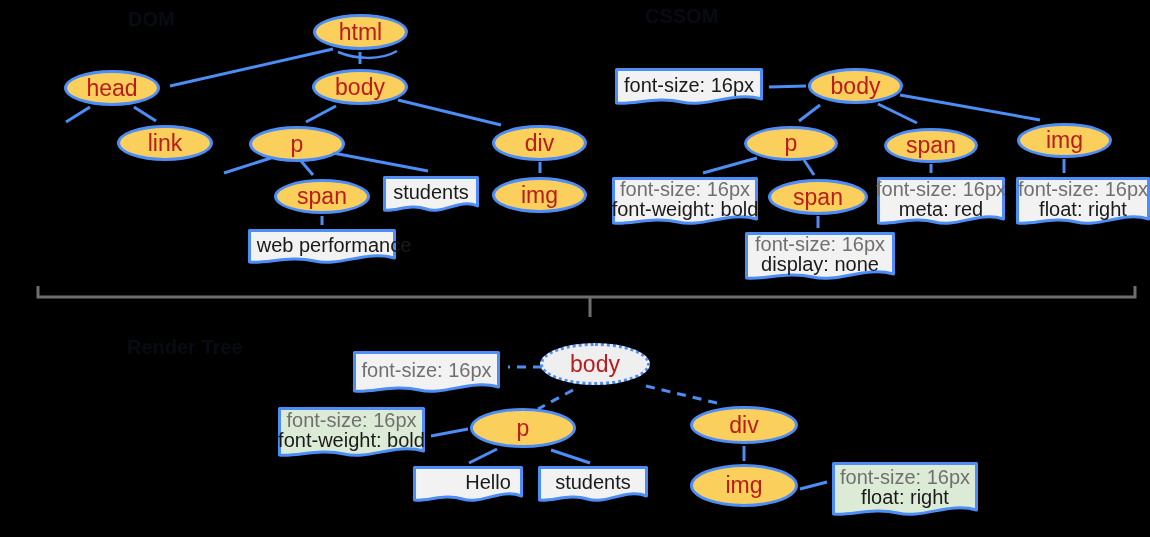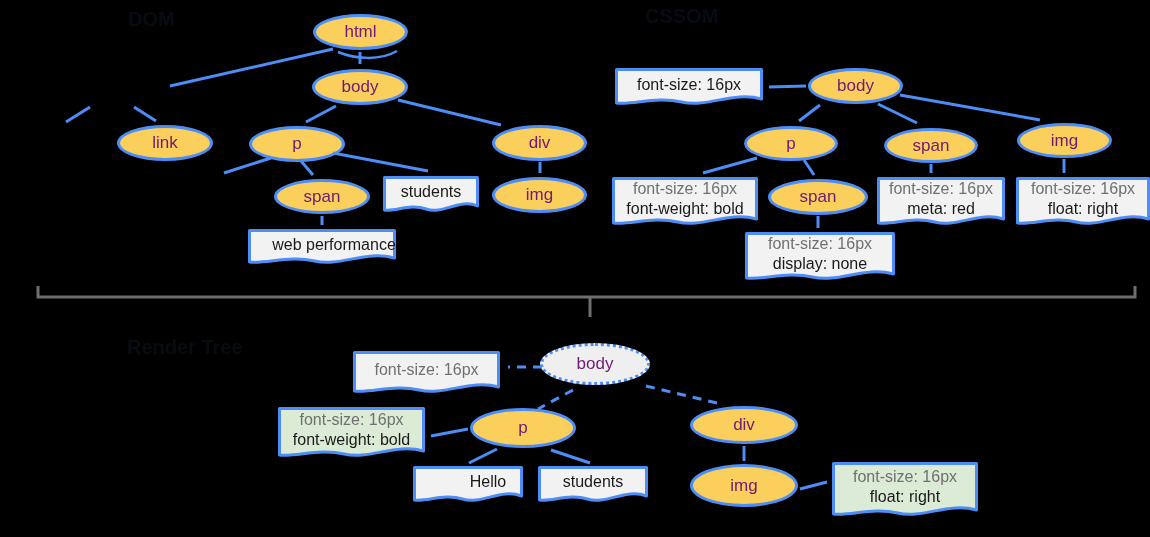--- a/index.html
+++ b/index.html
@@ -1,44 +1,45 @@
 <!DOCTYPE html>
 <html><head>
 <meta charset="utf-8">
 <style>
   html,body{margin:0;padding:0;background:#000;}
   #stage{position:relative;width:1150px;height:537px;background:#000;overflow:hidden;
          font-family:"Liberation Sans",sans-serif;}
   .title{position:absolute;font-size:20px;font-weight:700;color:#070b12;z-index:2;}
   .node{position:absolute;z-index:2;border:3px solid #4D8DF6;border-radius:50%;
         background:#FBCF5B;display:flex;align-items:center;justify-content:center;
-        font-size:17px;color:#701a75;box-sizing:border-box;}
+        font-size:23px;color:#b91c1c;box-sizing:border-box;}
   .node.root{background:#EFEFEF;border-style:dotted;}
   .docbox{position:absolute;z-index:2;display:flex;flex-direction:column;
           justify-content:center;align-items:center;box-sizing:border-box;}
   .docbox .shape{position:absolute;left:0;top:0;overflow:visible;z-index:0;}
-  .docbox .line{position:relative;z-index:1;font-size:16px;line-height:20px;
+  .docbox .line{position:relative;z-index:1;font-size:20px;line-height:20px;
                 color:#1a1a1a;white-space:nowrap;}
   .docbox .line.muted{color:#707070;}
   #overlay{position:absolute;left:0;top:0;z-index:3;pointer-events:none;}
   .arrow{stroke:#4D8DF6;stroke-width:3;fill:none;}
   .arrow.dashed{stroke-dasharray:9 7;}
   .bracket{stroke:#6E6E6E;stroke-width:3;fill:none;}
   .squiggle{stroke:#4D8DF6;stroke-width:2.5;fill:none;}
 </style>
 </head>
 <body>
 
 <div id="stage">
 
   <div class="title" style="left:128px;top:8px;">DOM</div>
   <div class="title" style="left:645px;top:5px;">CSSOM</div>
   <div class="title" style="left:127px;top:336px;">Render Tree</div>
 
   <div class="node" style="left:313px;top:14px;width:95px;height:36px;">html</div>
+  <div class="node" style="left:64px;top:70px;width:96px;height:36px;">head</div>
   <div class="node" style="left:312px;top:69px;width:96px;height:36px;">body</div>
   <div class="node" style="left:117px;top:125px;width:96px;height:36px;">link</div>
   <div class="node" style="left:249px;top:126px;width:96px;height:36px;">p</div>
   <div class="node" style="left:492px;top:125px;width:95px;height:36px;">div</div>
   <div class="node" style="left:274px;top:179px;width:96px;height:35px;">span</div>
   <div class="node" style="left:492px;top:177px;width:95px;height:36px;">img</div>
 
   <div class="docbox" style="left:383px;top:176px;width:96px;height:32px;">
       <svg width="96" height="44" class="shape">
         <path d="M1.5,1.5 L94.5,1.5 L94.5,30 C76.80000000000001,22 59.519999999999996,39 43.2,33 C26.880000000000003,27 12.48,36 1.5,34 Z" fill="#F2F2F2" stroke="#4D8DF6" stroke-width="3" stroke-linejoin="round"></path>

